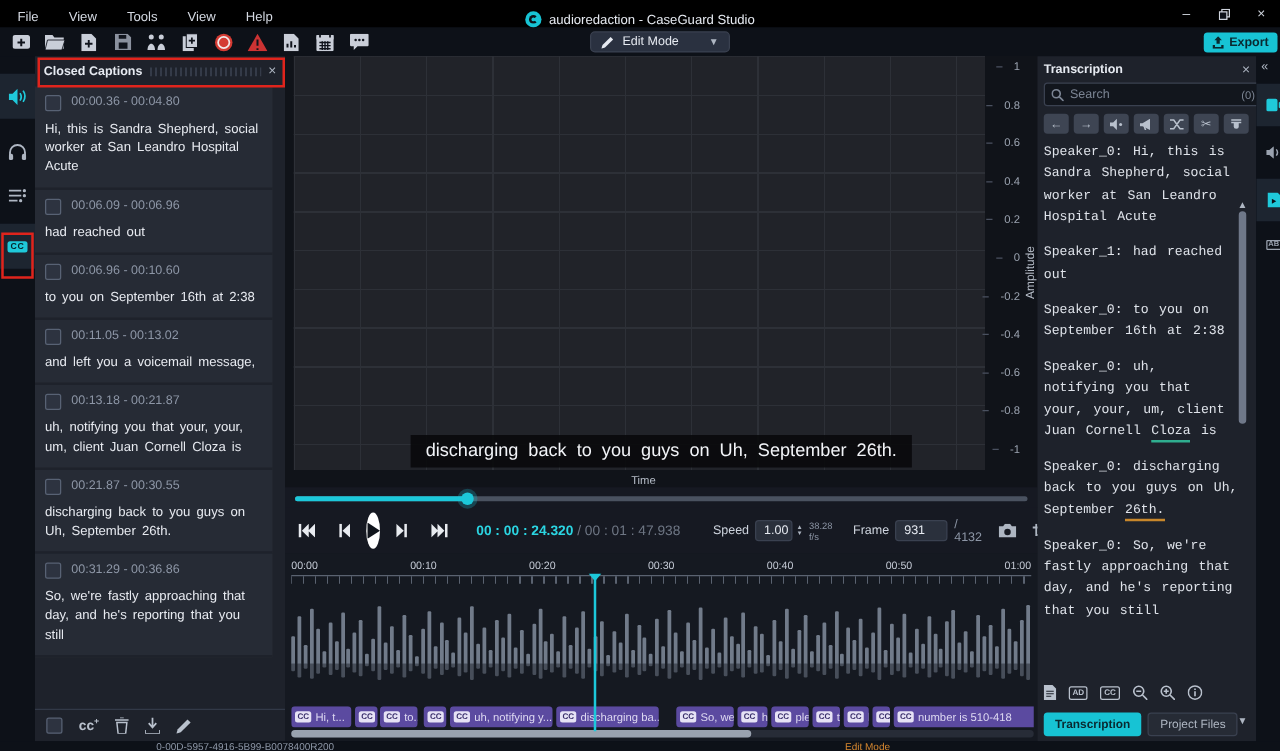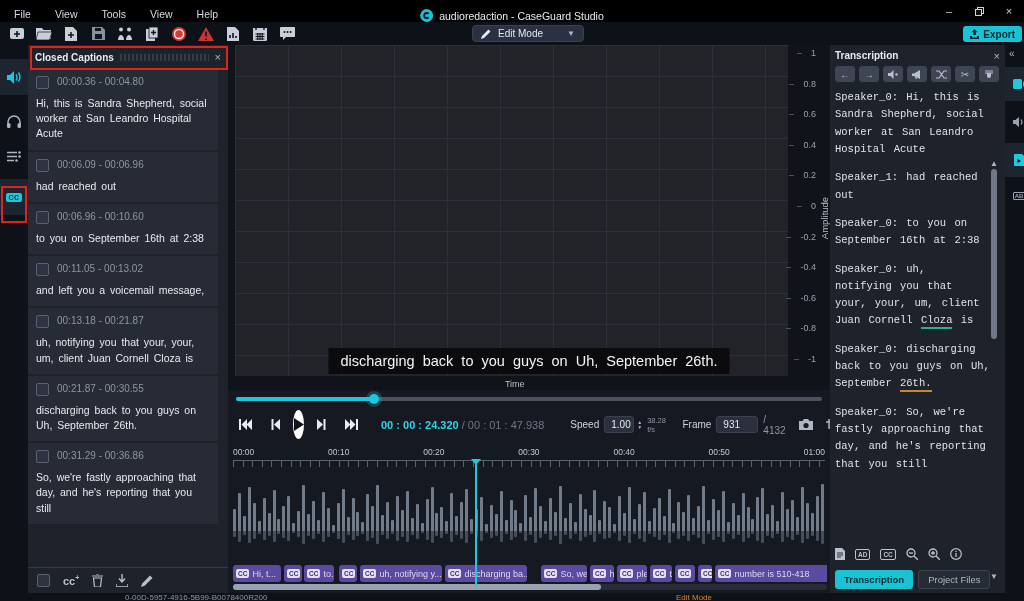--- a/index.html
+++ b/index.html
@@ -821,20 +821,31 @@
           <span class="thumb"></span>
         </div>
     </div>
   </div>
 
   <div class="tr-panel">
     <div class="tr-header">
       <span class="ttl">Transcription</span>
       <span class="x">×</span>
     </div>
+    <div class="search-row">
+      <span class="search-box">
+        <svg width="10" height="10" viewBox="0 0 10 10">
+            <circle cx="4" cy="4" r="3.2" fill="none" stroke="#7c8594" stroke-width="1.3"></circle>
+            <path d="M6.5 6.5L10 10" stroke="#7c8594" stroke-width="1.3"></path>
+          </svg>
+        <input type="text" placeholder="Search" style="">
+        <span class="search-count">(0)</span>
+      </span>
+      <span class="dots-btn">⋮</span>
+    </div>
     <div class="tr-tools">
       <span class="tr-tool">←</span>
       <span class="tr-tool">→</span>
       <span class="tr-tool">
           <svg width="11" height="9" viewBox="0 0 11 9">
             <path d="M0 3h2.5L5.5 0v9L2.5 6H0z" fill="#b9c1cd"></path>
             <circle cx="8.5" cy="4.5" r="1.2" fill="#b9c1cd"></circle>
           </svg>
         </span>
       <span class="tr-tool">

